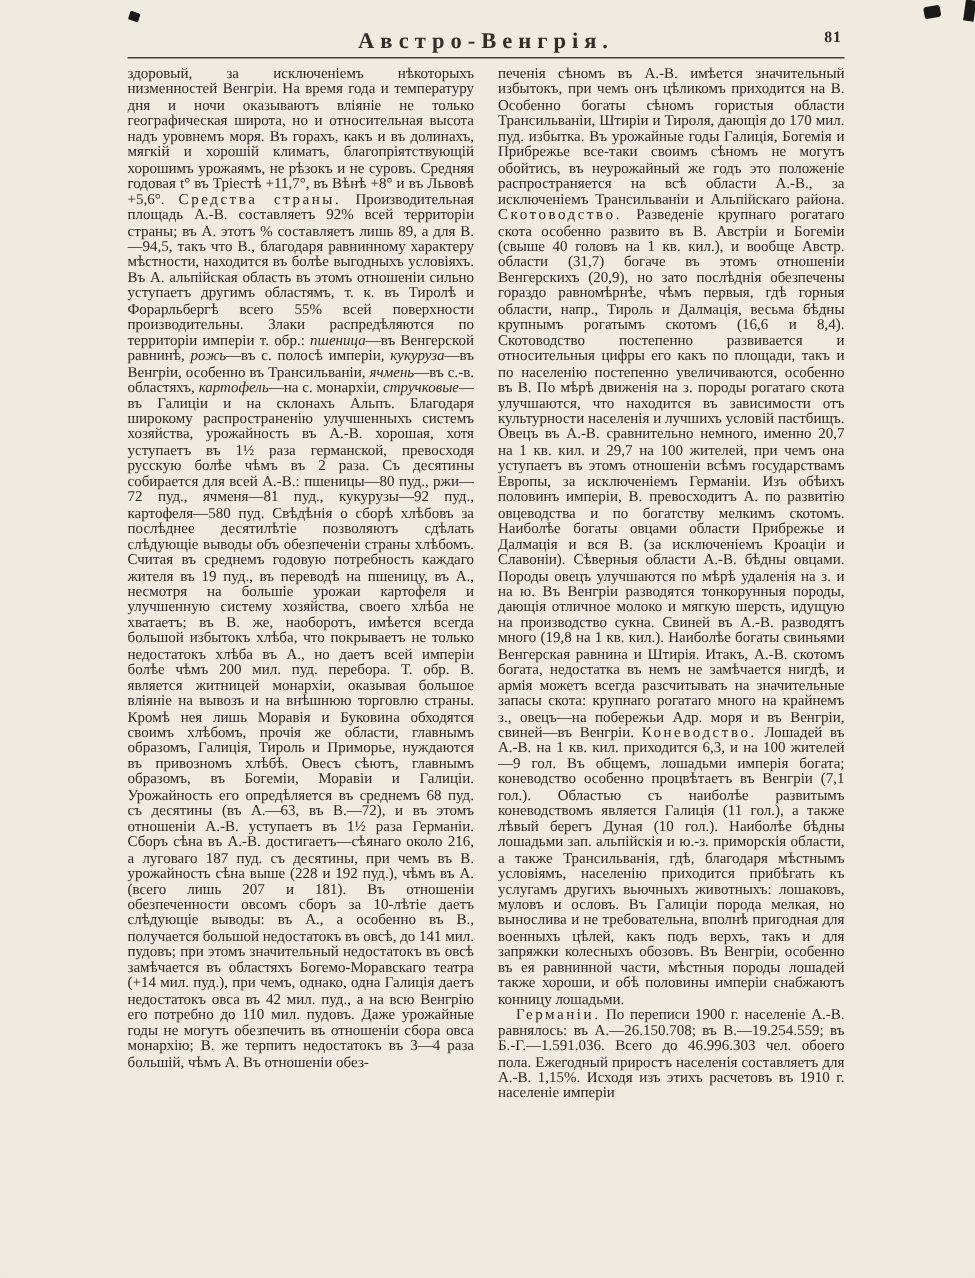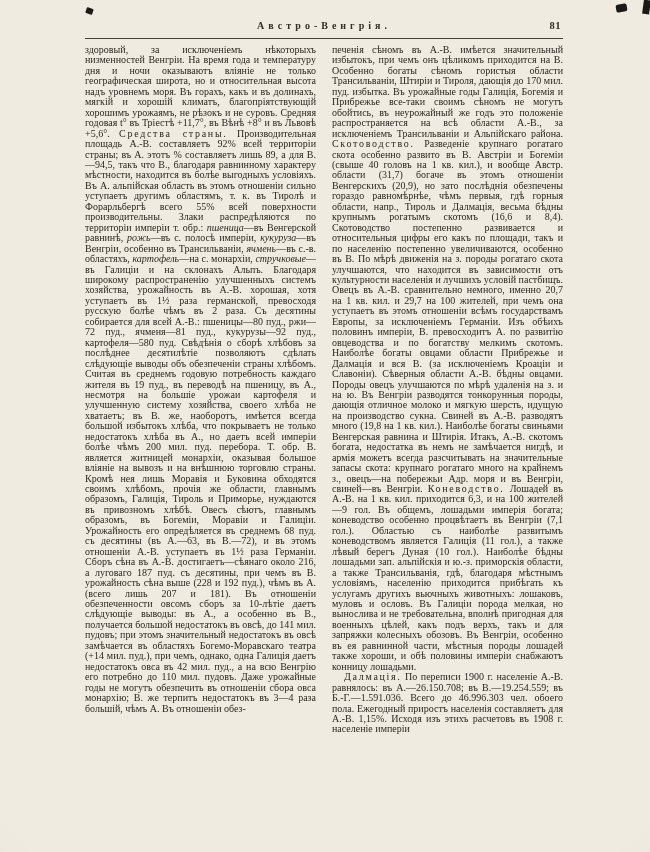--- a/index.html
+++ b/index.html
@@ -18,21 +18,21 @@
   .scan{position:absolute;inset:0;}
   .artifact{position:absolute;background:#1c1a17;}
   .artifact-tl{left:86px;top:8px;width:7px;height:6px;transform:rotate(18deg);border-radius:1px;}
   .artifact-tr{left:616px;top:4px;width:11px;height:8px;transform:rotate(-10deg);border-radius:2px;}
   .artifact-tr2{left:643px;top:0px;width:7px;height:14px;transform:rotate(8deg);}
   .page-header{
     position:absolute;top:20px;left:85px;width:478px;height:14px;
   }
   .running-title{
     display:block;text-align:center;
-    font-weight:bold;font-size:10px;letter-spacing:4px;
+    font-weight:bold;font-size:15px;letter-spacing:4px;
     color:#312d27;
   }
   .page-number{
     position:absolute;right:2px;top:0;
     font-size:10.5px;font-weight:bold;letter-spacing:.5px;color:#312d27;
   }
   .header-rule{
     position:absolute;top:38px;left:85px;width:478px;height:0;
     border-top:1px solid #45413a;
   }
@@ -65,16 +65,16 @@
   </header>
 
   <div class="header-rule"></div>
 
   <main class="text-block">
     <div class="column column-left" id="col-left">
         <p><span>здоровый, за исключеніемъ нѣкоторыхъ низменностей Венгріи. На время года и температуру дня и ночи оказываютъ вліяніе не только географическая широта, но и относительная высота надъ уровнемъ моря. Въ горахъ, какъ и въ долинахъ, мягкій и хорошій климатъ, благопріятствующій хорошимъ урожаямъ, не рѣзокъ и не суровъ. Средняя годовая t° въ Тріестѣ +11,7°, въ Вѣнѣ +8° и въ Львовѣ +5,6°. </span><span class="sperr">Средства страны.</span><span> Производительная площадь А.-В. составляетъ 92% всей территоріи страны; въ А. этотъ % составляетъ лишь 89, а для В.—94,5, такъ что В., благодаря равнинному характеру мѣстности, находится въ болѣе выгодныхъ условіяхъ. Въ А. альпійская область въ этомъ отношеніи сильно уступаетъ другимъ областямъ, т. к. въ Тиролѣ и Форарльбергѣ всего 55% всей поверхности производительны. Злаки распредѣляются по территоріи имперіи т. обр.: </span><span class="italic">пшеница</span><span>—въ Венгерской равнинѣ, </span><span class="italic">рожь</span><span>—въ с. полосѣ имперіи, </span><span class="italic">кукуруза</span><span>—въ Венгріи, особенно въ Трансильваніи, </span><span class="italic">ячмень</span><span>—въ с.-в. областяхъ, </span><span class="italic">картофель</span><span>—на с. монархіи, </span><span class="italic">стручковые</span><span>—въ Галиціи и на склонахъ Альпъ. Благодаря широкому распространенію улучшенныхъ системъ хозяйства, урожайность въ А.-В. хорошая, хотя уступаетъ въ 1½ раза германской, превосходя русскую болѣе чѣмъ въ 2 раза. Съ десятины собирается для всей А.-В.: пшеницы—80 пуд., ржи—72 пуд., ячменя—81 пуд., кукурузы—92 пуд., картофеля—580 пуд. Свѣдѣнія о сборѣ хлѣбовъ за послѣднее десятилѣтіе позволяютъ сдѣлать слѣдующіе выводы объ обезпеченіи страны хлѣбомъ. Считая въ среднемъ годовую потребность каждаго жителя въ 19 пуд., въ переводѣ на пшеницу, въ А., несмотря на большіе урожаи картофеля и улучшенную систему хозяйства, своего хлѣба не хватаетъ; въ В. же, наоборотъ, имѣется всегда большой избытокъ хлѣба, что покрываетъ не только недостатокъ хлѣба въ А., но даетъ всей имперіи болѣе чѣмъ 200 мил. пуд. перебора. Т. обр. В. является житницей монархіи, оказывая большое вліяніе на вывозъ и на внѣшнюю торговлю страны. Кромѣ нея лишь Моравія и Буковина обходятся своимъ хлѣбомъ, прочія же области, главнымъ образомъ, Галиція, Тироль и Приморье, нуждаются въ привозномъ хлѣбѣ. Овесъ сѣютъ, главнымъ образомъ, въ Богеміи, Моравіи и Галиціи. Урожайность его опредѣляется въ среднемъ 68 пуд. съ десятины (въ А.—63, въ В.—72), и въ этомъ отношеніи А.-В. уступаетъ въ 1½ раза Германіи. Сборъ сѣна въ А.-В. достигаетъ—сѣянаго около 216, а луговаго 187 пуд. съ десятины, при чемъ въ В. урожайность сѣна выше (228 и 192 пуд.), чѣмъ въ А. (всего лишь 207 и 181). Въ отношеніи обезпеченности овсомъ сборъ за 10-лѣтіе даетъ слѣдующіе выводы: въ А., а особенно въ В., получается большой недостатокъ въ овсѣ, до 141 мил. пудовъ; при этомъ значительный недостатокъ въ овсѣ замѣчается въ областяхъ Богемо-Моравскаго театра (+14 мил. пуд.), при чемъ, однако, одна Галиція даетъ недостатокъ овса въ 42 мил. пуд., а на всю Венгрію его потребно до 110 мил. пудовъ. Даже урожайные годы не могутъ обезпечить въ отношеніи сбора овса монархію; В. же терпитъ недостатокъ въ 3—4 раза большій, чѣмъ А. Въ отношеніи обез-</span></p>
       </div>
     <div class="column column-right" id="col-right">
         <p><span>печенія сѣномъ въ А.-В. имѣется значительный избытокъ, при чемъ онъ цѣликомъ приходится на В. Особенно богаты сѣномъ гористыя области Трансильваніи, Штиріи и Тироля, дающія до 170 мил. пуд. избытка. Въ урожайные годы Галиція, Богемія и Прибрежье все-таки своимъ сѣномъ не могутъ обойтись, въ неурожайный же годъ это положеніе распространяется на всѣ области А.-В., за исключеніемъ Трансильваніи и Альпійскаго района. </span><span class="sperr">Скотоводство.</span><span> Разведеніе крупнаго рогатаго скота особенно развито въ В. Австріи и Богеміи (свыше 40 головъ на 1 кв. кил.), и вообще Австр. области (31,7) богаче въ этомъ отношеніи Венгерскихъ (20,9), но зато послѣднія обезпечены гораздо равномѣрнѣе, чѣмъ первыя, гдѣ горныя области, напр., Тироль и Далмація, весьма бѣдны крупнымъ рогатымъ скотомъ (16,6 и 8,4). Скотоводство постепенно развивается и относительныя цифры его какъ по площади, такъ и по населенію постепенно увеличиваются, особенно въ В. По мѣрѣ движенія на з. породы рогатаго скота улучшаются, что находится въ зависимости отъ культурности населенія и лучшихъ условій пастбищъ. Овецъ въ А.-В. сравнительно немного, именно 20,7 на 1 кв. кил. и 29,7 на 100 жителей, при чемъ она уступаетъ въ этомъ отношеніи всѣмъ государствамъ Европы, за исключеніемъ Германіи. Изъ обѣихъ половинъ имперіи, В. превосходитъ А. по развитію овцеводства и по богатству мелкимъ скотомъ. Наиболѣе богаты овцами области Прибрежье и Далмація и вся В. (за исключеніемъ Кроаціи и Славоніи). Сѣверныя области А.-В. бѣдны овцами. Породы овецъ улучшаются по мѣрѣ удаленія на з. и на ю. Въ Венгріи разводятся тонкорунныя породы, дающія отличное молоко и мягкую шерсть, идущую на производство сукна. Свиней въ А.-В. разводятъ много (19,8 на 1 кв. кил.). Наиболѣе богаты свиньями Венгерская равнина и Штирія. Итакъ, А.-В. скотомъ богата, недостатка въ немъ не замѣчается нигдѣ, и армія можетъ всегда разсчитывать на значительные запасы скота: крупнаго рогатаго много на крайнемъ з., овецъ—на побережьи Адр. моря и въ Венгріи, свиней—въ Венгріи. </span><span class="sperr">Коневодство.</span><span> Лошадей въ А.-В. на 1 кв. кил. приходится 6,3, и на 100 жителей—9 гол. Въ общемъ, лошадьми имперія богата; коневодство особенно процвѣтаетъ въ Венгріи (7,1 гол.). Областью съ наиболѣе развитымъ коневодствомъ является Галиція (11 гол.), а также лѣвый берегъ Дуная (10 гол.). Наиболѣе бѣдны лошадьми зап. альпійскія и ю.-з. приморскія области, а также Трансильванія, гдѣ, благодаря мѣстнымъ условіямъ, населенію приходится прибѣгать къ услугамъ другихъ вьючныхъ животныхъ: лошаковъ, муловъ и ословъ. Въ Галиціи порода мелкая, но вынослива и не требовательна, вполнѣ пригодная для военныхъ цѣлей, какъ подъ верхъ, такъ и для запряжки колесныхъ обозовъ. Въ Венгріи, особенно въ ея равнинной части, мѣстныя породы лошадей также хороши, и обѣ половины имперіи снабжаютъ конницу лошадьми.</span></p>
-        <p class="indent"><span class="sperr">Далмація.</span><span> По переписи 1900 г. населеніе А.-В. равнялось: въ А.—26.150.708; въ В.—19.254.559; въ Б.-Г.—1.591.036. Всего до 46.996.303 чел. обоего пола. Ежегодный приростъ населенія составляетъ для А.-В. 1,15%. Исходя изъ этихъ расчетовъ въ 1908 г. населеніе имперіи</span></p>
+        <p class="indent"><span class="sperr">Германіи.</span><span> По переписи 1900 г. населеніе А.-В. равнялось: въ А.—26.150.708; въ В.—19.254.559; въ Б.-Г.—1.591.036. Всего до 46.996.303 чел. обоего пола. Ежегодный приростъ населенія составляетъ для А.-В. 1,15%. Исходя изъ этихъ расчетовъ въ 1910 г. населеніе имперіи</span></p>
       </div>
   </main>
 </div>
 
 </body></html>

